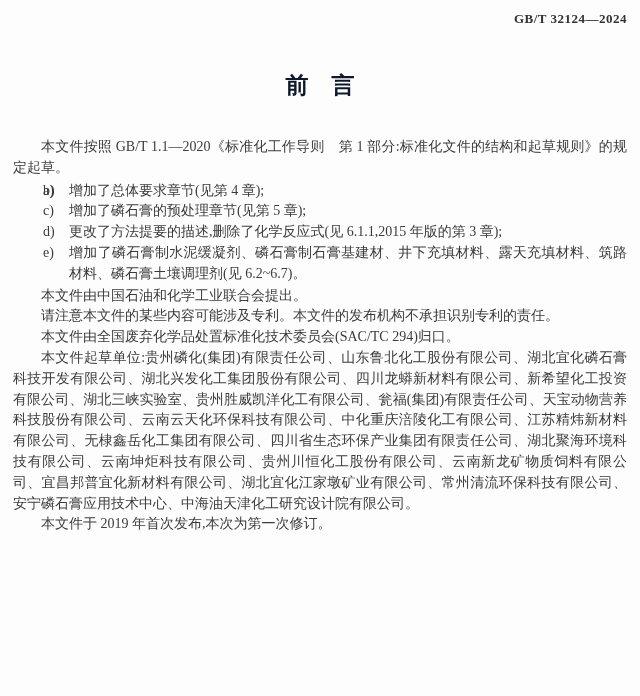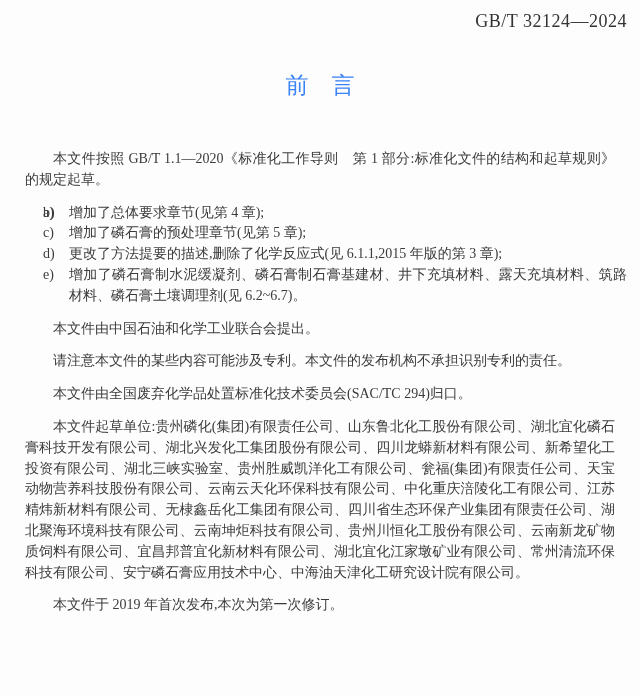--- a/index.html
+++ b/index.html
@@ -13,48 +13,48 @@
     height: 696px;
     background: #fdfdfd;
     color: #3b3b3b;
     font-family: "Liberation Serif", "DejaVu Serif", serif;
     overflow: hidden;
   }
   .std-code {
     position: absolute;
     top: 11px;
     right: 13px;
-    font-size: 18px;
-    font-weight: normal;
+    font-size: 13px;
+    font-weight: bold;
     letter-spacing: 0.5px;
     color: #333333;
   }
   .fw-title {
     position: absolute;
     top: 70px;
     left: 0;
     width: 100%;
     margin: 0;
     text-align: center;
     font-size: 23px;
-    font-weight: normal;
-    color: #3b82f6;
+    font-weight: bold;
+    color: #0f172a;
   }
   .body-text {
     position: absolute;
     top: 137px;
     left: 13px;
     width: 614px;
     font-size: 14px;
     line-height: 20.8px;
     text-align: justify;
     color: #3b3b3b;
   }
   .body-text p {
-    margin: 12px;
+    margin: 0;
     padding: 0;
   }
   .para-indent {
     text-indent: 28px;
   }
   .changes {
     list-style: none;
     margin: 2px 0 1px 0;
     padding: 0;
   }

